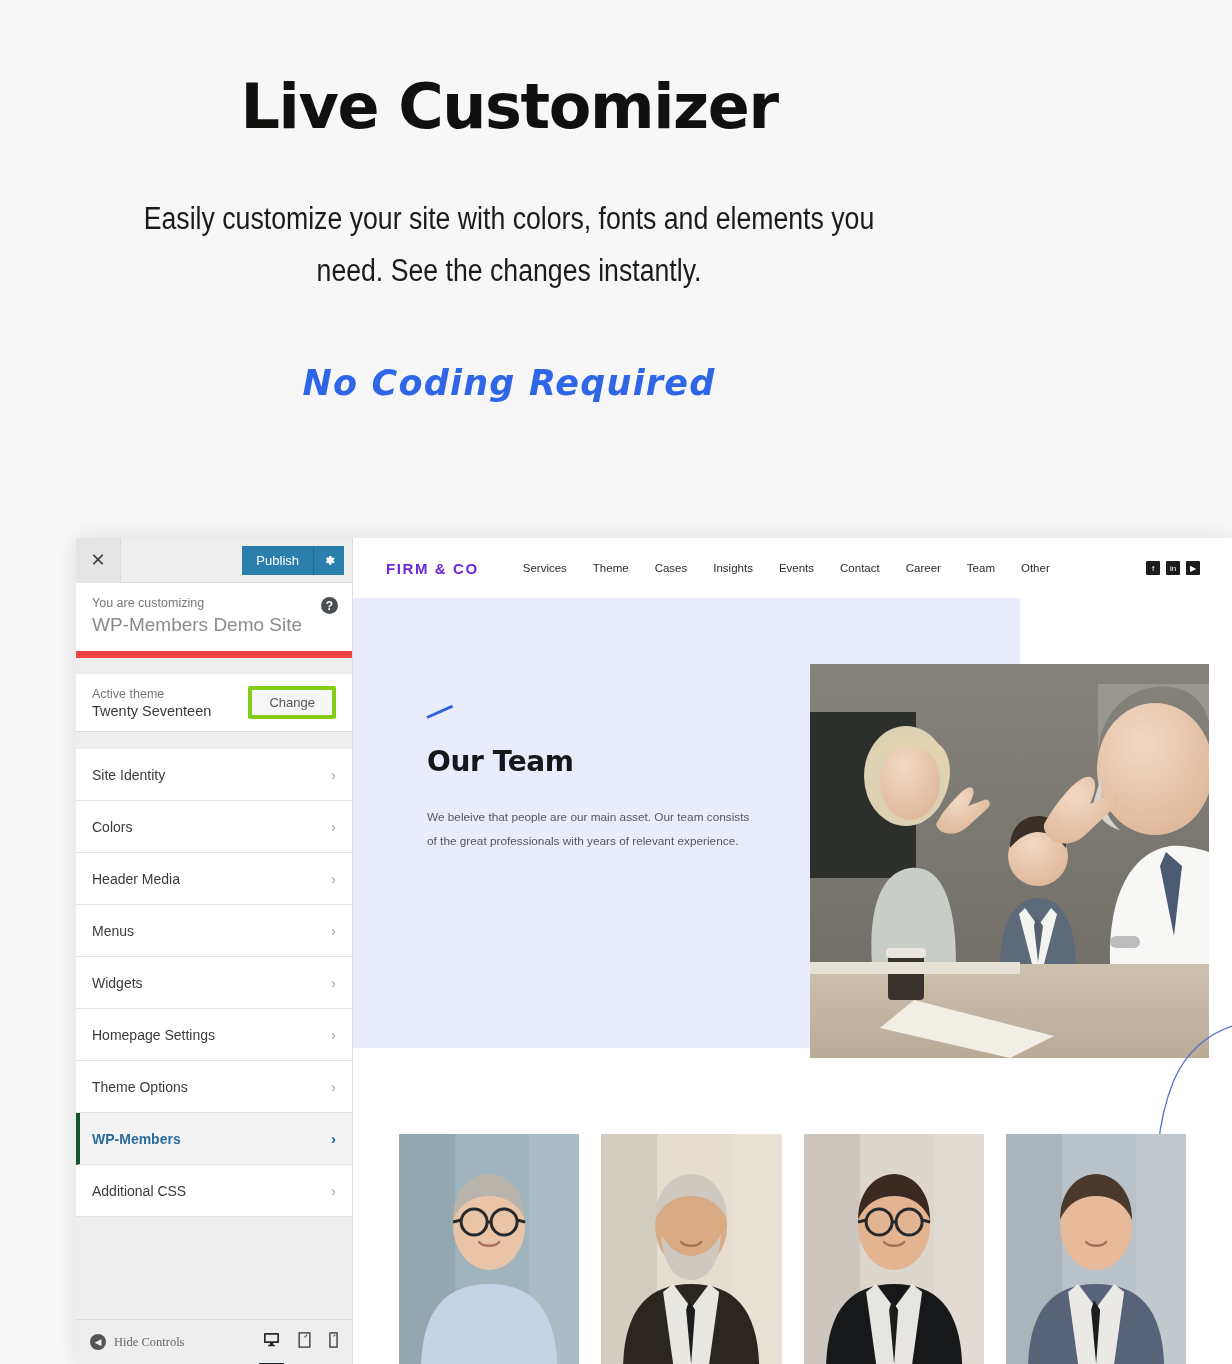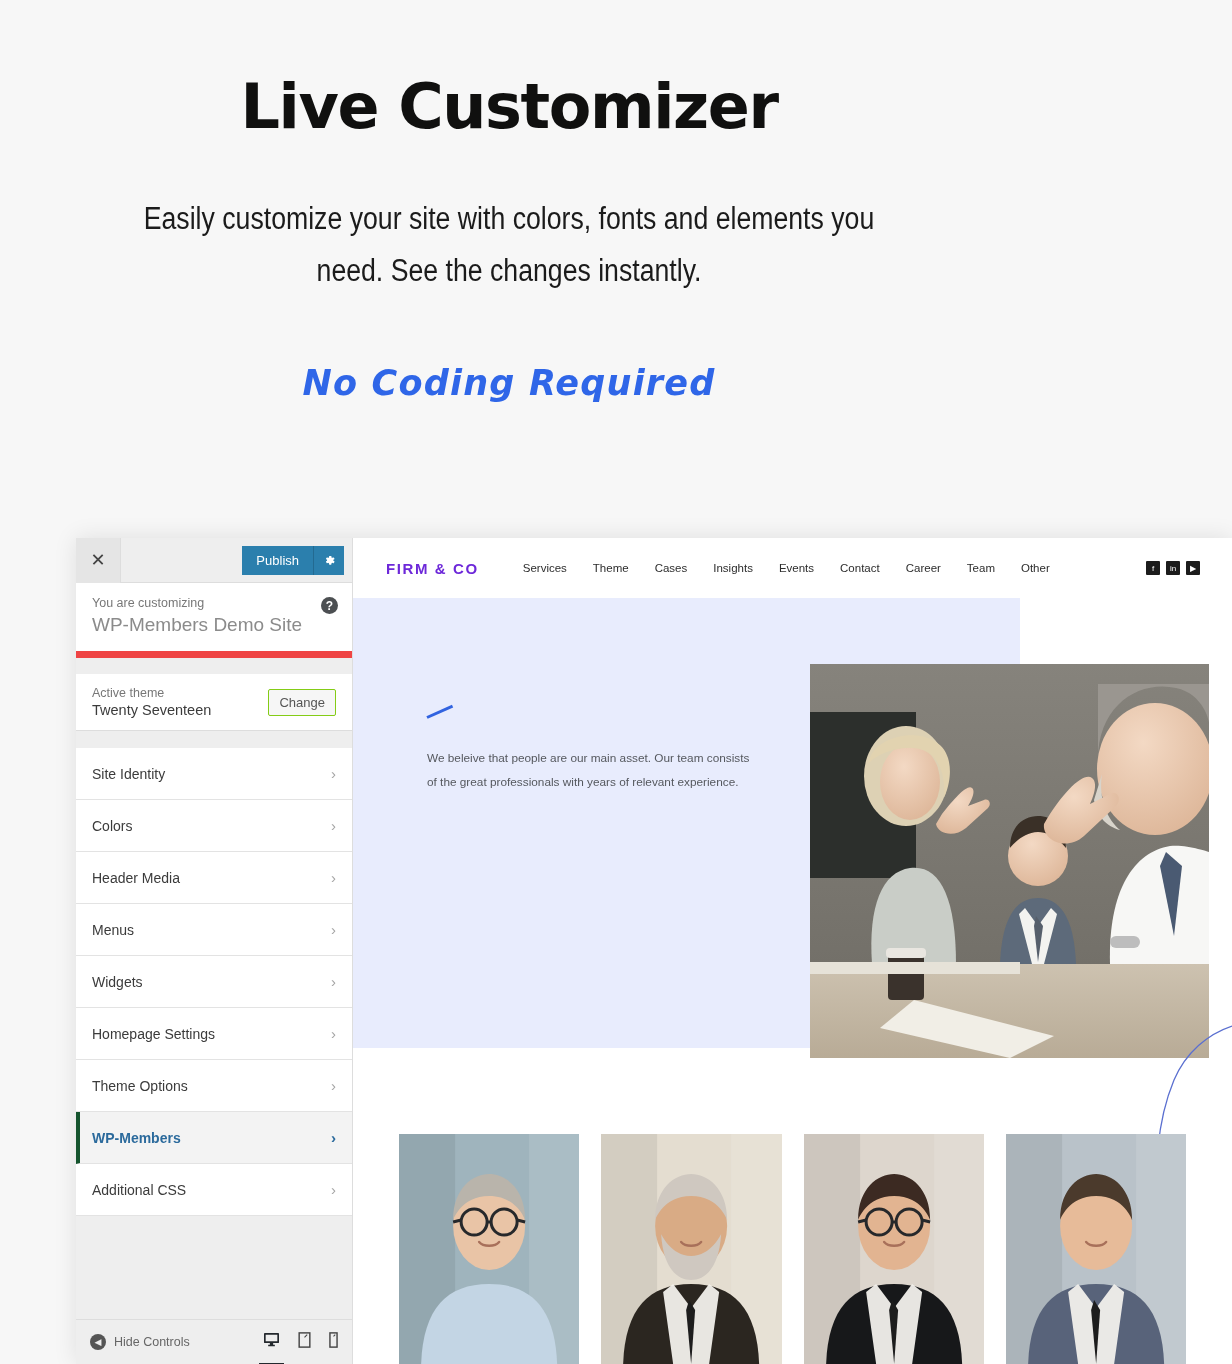--- a/index.html
+++ b/index.html
@@ -138,25 +138,25 @@
     padding: 12px 16px;
     display: flex;
     align-items: center;
     border-bottom: 1px solid #ddd;
     margin-top: 16px;
   }
   .cz-theme-txt { flex: 1; }
   .cz-theme-label { font-size: 12.5px; color: #777; }
   .cz-theme-name { font-size: 14.5px; color: #3b3b3b; margin-top: 2px; }
   .cz-change {
-    border: 1px solid #84cc16;
+    border: 4px solid #84cc16;
     background: #f6f6f6;
     color: #555;
     font-size: 13px;
-    padding: 5px 10px;
+    padding: 5px 17px;
     border-radius: 2px;
     cursor: pointer;
   }
 
   .cz-list { background: #fff; margin-top: 17px; }
   .cz-item {
     height: 52px;
     display: flex;
     align-items: center;
     padding: 0 16px;
@@ -187,21 +187,21 @@
     align-items: center;
     padding: 0 14px;
   }
   .cz-hide { display: flex; align-items: center; gap: 8px; cursor: pointer; }
   .cz-hide-ico {
     width: 16px; height: 16px; border-radius: 50%;
     background: #555; color: #eee;
     font-size: 9px;
     display: flex; align-items: center; justify-content: center;
   }
-  .cz-hide-txt { font-size: 12.5px; color: #666; }
+  .cz-hide-txt { font-size: 12.5px; color: #666; font-family: Liberation Serif, serif; }
   .cz-devices { margin-left: auto; display: flex; gap: 18px; align-items: center; }
   .cz-dev { position: relative; cursor: pointer; color: #333; }
   .cz-dev.on::after {
     content: "";
     position: absolute;
     left: -4px; right: -4px; bottom: -14px;
     height: 3px;
     background: #23282d;
   }
 
@@ -440,20 +440,21 @@
           <div class="pv-soc">in</div>
           <div class="pv-soc">▶</div>
         </div>
     </div>
 
     <div class="pv-hero">
       <div class="pv-hero-bg"></div>
 
       <div class="pv-hero-txt">
         <div class="pv-dash"></div>
+        <div class="pv-h1">Our Team</div>
         <div class="pv-p">We beleive that people are our main asset. Our team consists of the great professionals with years of relevant experience.</div>
       </div>
 
       <div class="pv-hero-img">
         <svg class="ph" viewBox="0 0 399 394" preserveAspectRatio="xMidYMid slice">
           <defs>
             <linearGradient id="wall" x1="0" y1="0" x2="0" y2="1">
               <stop offset="0" stop-color="#86837c"></stop>
                 <stop offset="1" stop-color="#6d6a63"></stop>
             </linearGradient>

